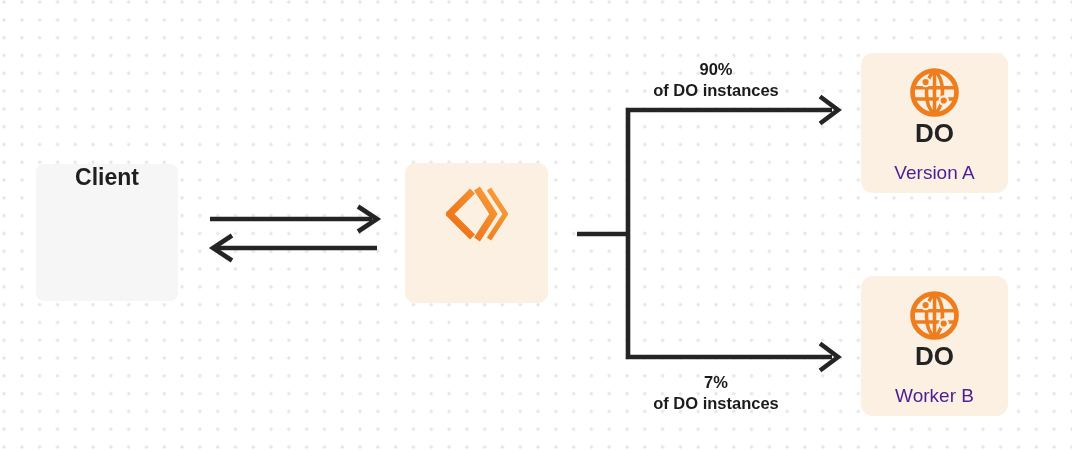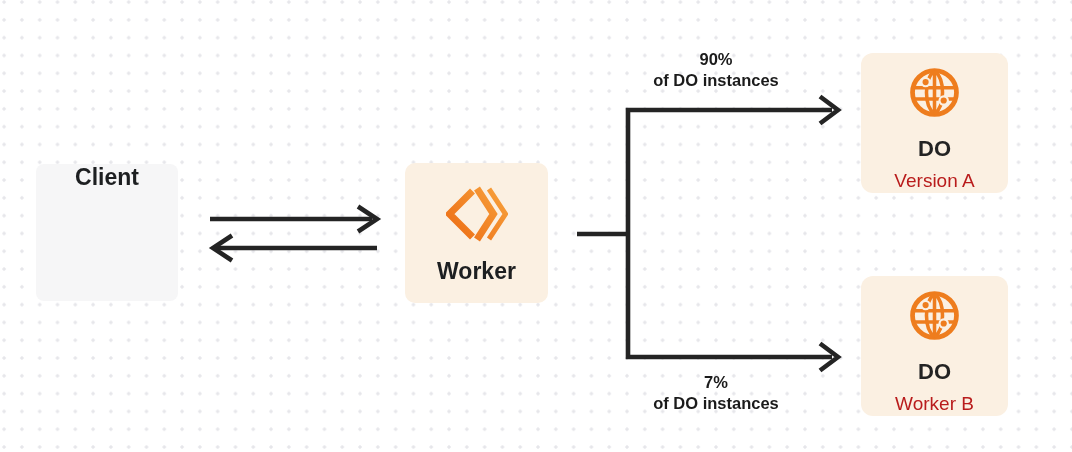--- a/index.html
+++ b/index.html
@@ -63,43 +63,42 @@
   }
   .node-do{
     width:147px;height:140px;
     background:#fbf0e2;
     border-radius:12px;
     padding-top:11px;
   }
   .node-do-a{left:861px;top:53px;}
   .node-do-b{left:861px;top:276px;}
   .do-title{
-    margin-top:16px;
-    font-size:22px;
+    font-size:26px;
     font-weight:700;
     line-height:24px;
     color:#232323;
   }
   .do-subtitle{
-    margin-top:9px;
+    margin-top:17px;
     font-size:19px;
     font-weight:400;
     line-height:22px;
-    color:#b91c1c;
+    color:#4c1d95;
   }
   .edge-label{
     position:absolute;
     width:220px;
     text-align:center;
     font-size:16.5px;
     font-weight:700;
     line-height:21px;
     color:#1b1b1b;
   }
-  .edge-label-top{left:606px;top:49px;}
+  .edge-label-top{left:606px;top:59px;}
   .edge-label-bottom{left:606px;top:372px;}
 </style>
 </head>
 <body>
 
 <div class="canvas">
 
   <svg class="connectors" viewBox="0 0 1072 452">
     <path d="M210 219 H372"></path>
     <path d="M358 206.5 L377 219 L358 231.5"></path>
@@ -120,21 +119,20 @@
       <defs>
         <linearGradient id="wg" gradientUnits="userSpaceOnUse" x1="8" y1="52" x2="58" y2="6">
           <stop offset="0" stop-color="#ED6F16"></stop>
           <stop offset="1" stop-color="#F7A03B"></stop>
         </linearGradient>
       </defs>
       <polyline points="26.5,6 3.5,29 26.5,52" fill="none" stroke="url(#wg)" stroke-width="7"></polyline>
       <polyline points="31,3.5 47.5,29 31,54.5" fill="none" stroke="url(#wg)" stroke-width="7"></polyline>
       <polyline points="43,4 59.5,29 43,54" fill="none" stroke="url(#wg)" stroke-width="5"></polyline>
     </svg>
-    <span class="worker-label">Worker</span>
   </div>
 
   <div class="edge-label edge-label-top">
     <div>90%</div>
     <div>of DO instances</div>
   </div>
 
   <div class="edge-label edge-label-bottom">
     <div>7%</div>
     <div>of DO instances</div>

